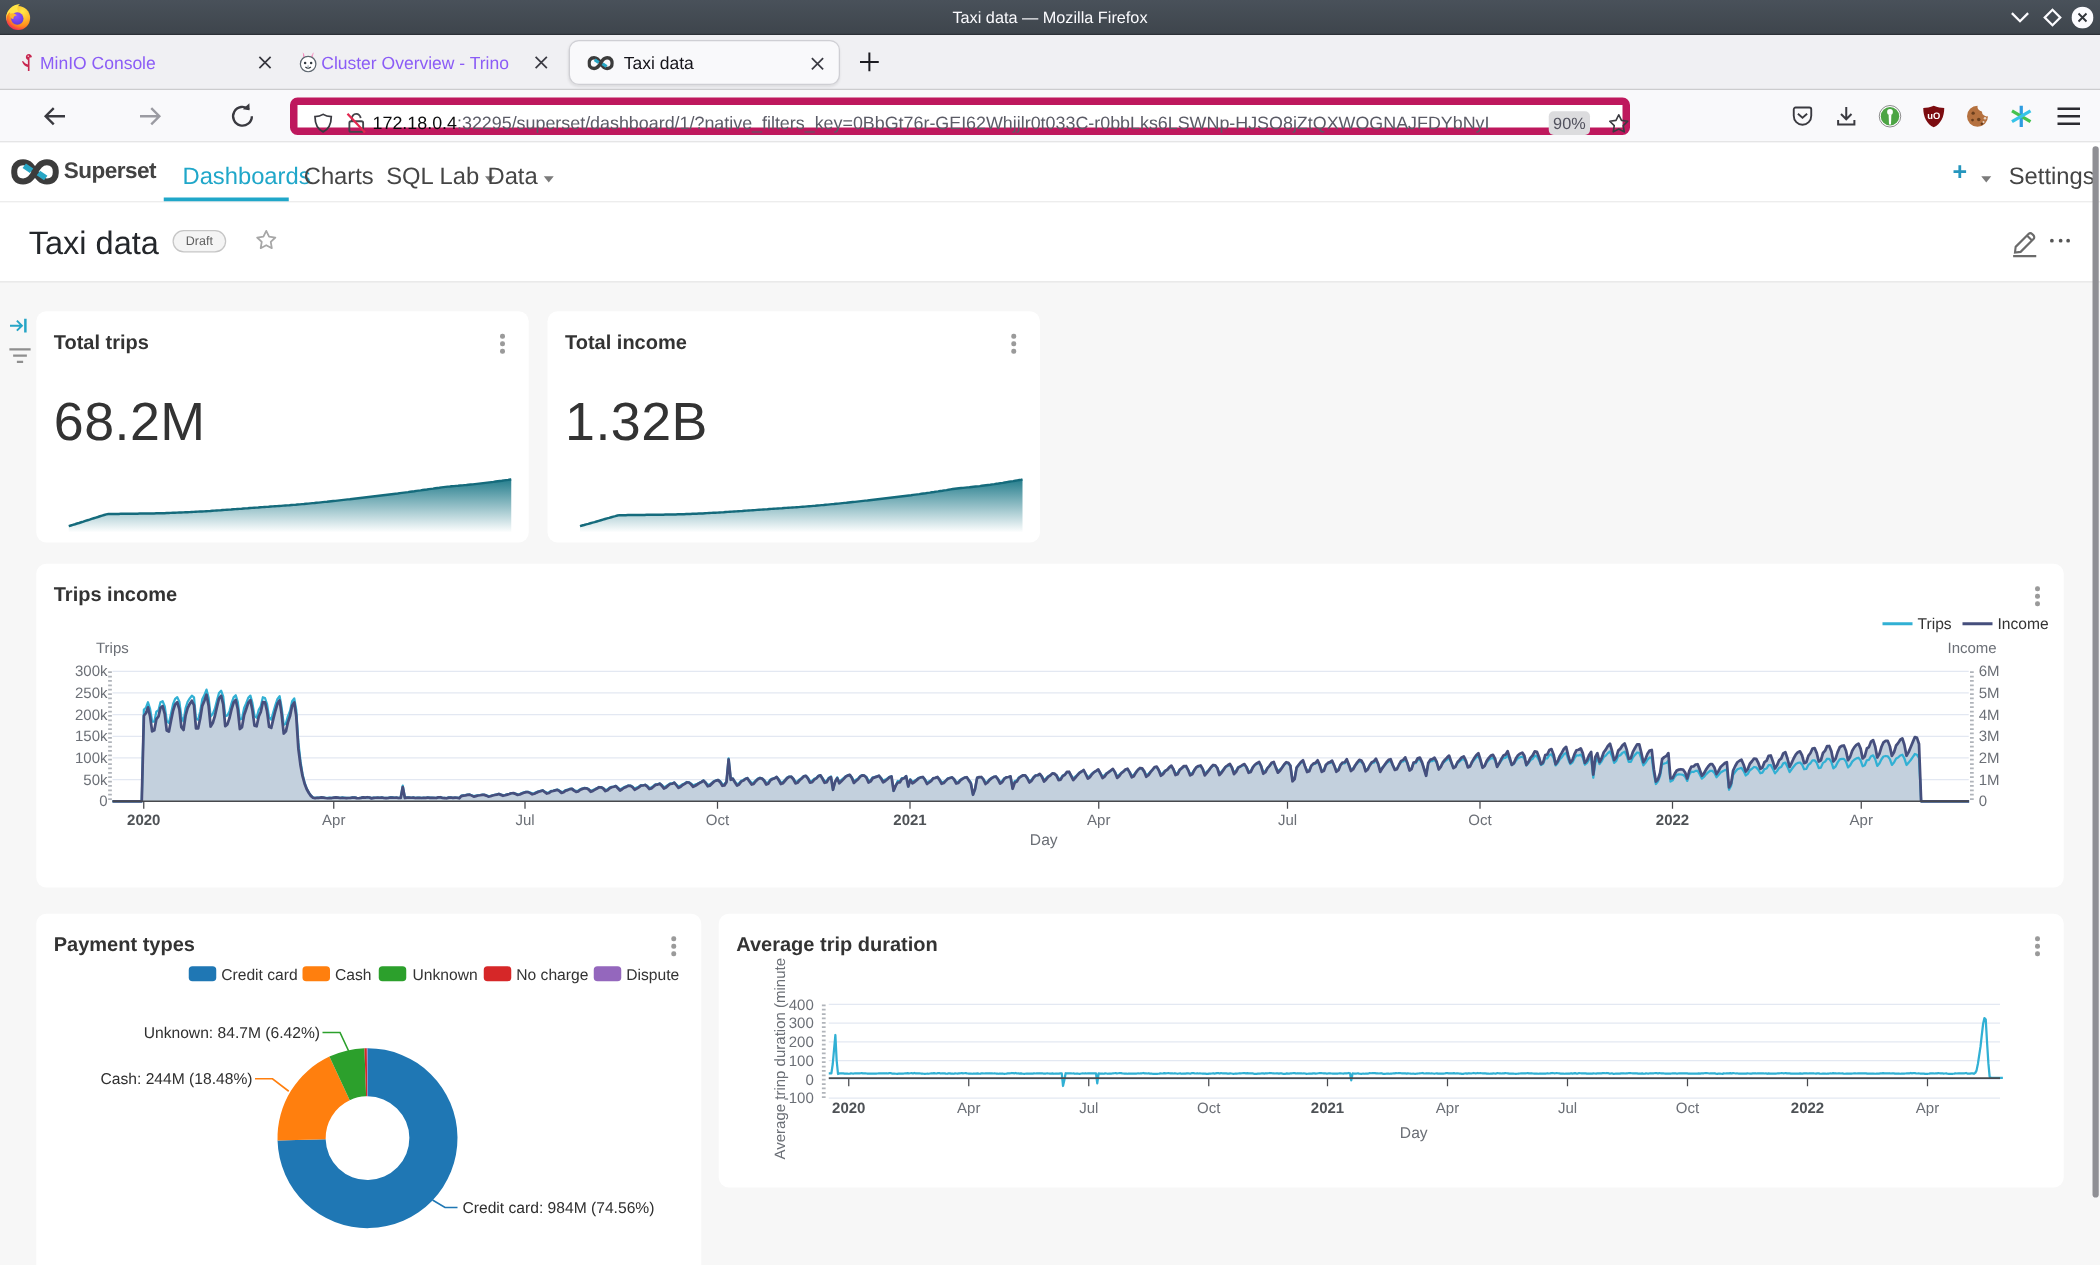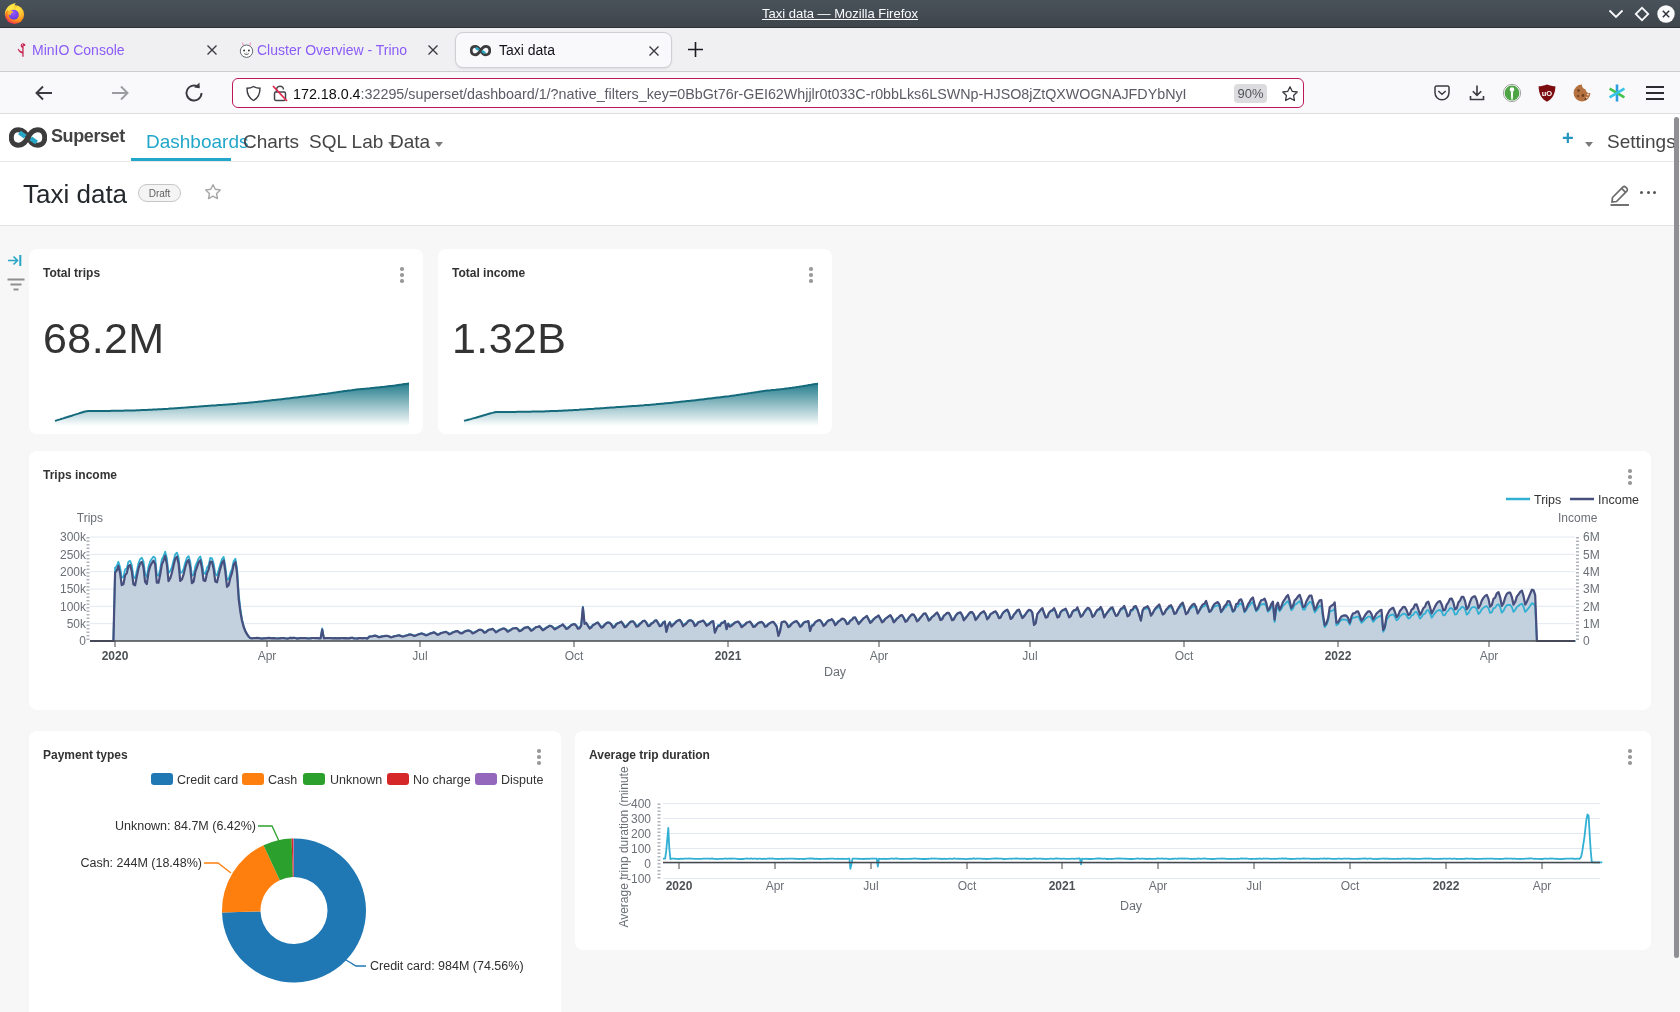--- a/index.html
+++ b/index.html
@@ -5,35 +5,35 @@
 <style>
 * { margin:0; padding:0; box-sizing:border-box; }
 html,body { width:1680px; height:1012px; overflow:hidden; }
 body { font-family:"Liberation Sans", sans-serif; position:relative; background:#f7f7f7; }
 .abs { position:absolute; }
 
 
 #titlebar { position:absolute; left:0; top:0; width:1680px; height:28px;
   background:linear-gradient(#49515a,#3e454c); border-bottom:1px solid rgba(10,12,14,0.45); }
 #titlebar .wtitle { position:absolute; left:0; right:0; top:6px; text-align:center;
-  color:#fbfbfe; font-size:13px;text-decoration:underline; }
+  color:#fbfbfe; font-size:13px; }
 #tabbar { position:absolute; left:0; top:28px; width:1680px; height:44px;
   background:#f0f0f3; border-bottom:1px solid #ccccce; }
 .tab { position:absolute; top:5px; height:34px; color:#8b5cf6; font-size:14px; }
 .tab .tlabel { position:absolute; top:9px; white-space:nowrap; }
 .tabx { position:absolute; top:8px; width:18px; height:18px; color:#3a3a42; }
 .tabx svg { display:block; margin:3px; }
 #activetab { position:absolute; left:455px; top:4px; width:217px; height:36px;
   background:#f9f9fb; border:1px solid #cfcfd4; border-radius:8px;
   box-shadow:0 1px 2px rgba(0,0,0,.08); }
 #toolbar { position:absolute; left:0; top:72px; width:1680px; height:42px;
   background:#f9f9fb; border-bottom:1px solid #dededf; }
 .navbtn { position:absolute; top:7px; width:28px; height:28px; }
 #urlbox { position:absolute; left:232px; top:6px; width:1072px; height:30px;
-  background:#ffffff; border:1px solid #be185d; border-radius:6px; }
+  background:#ffffff; border:6px solid #be185d; border-radius:6px; }
 #urltext { position:absolute; left:60px; top:7px; font-size:14.3px; color:#5b5b66;
   white-space:nowrap; letter-spacing:0; }
 #urltext b { color:#0c0c0d; font-weight:normal; }
 #zoombadge { position:absolute; left:1001px; top:5px; width:33px; height:19px;
   background:#dcdcde; border-radius:4px; color:#52525e; font-size:13px;
   text-align:center; line-height:19px; }
 .tbicon { position:absolute; top:11px; }
 
 
 #navbar { position:absolute; left:0; top:114px; width:1680px; height:48px;
@@ -54,21 +54,21 @@
 #dashtitle { position:absolute; left:23px; top:19px; font-size:26px; color:#24272b;
   font-weight:400; line-height:1; letter-spacing:0; }
 #draftpill { position:absolute; left:138px; top:22px; width:43px; height:18px;
   border:1px solid #c6c6c6; border-radius:9px; background:#f4f4f4; color:#5f5f5f;
   font-size:10px; text-align:center; line-height:17px; }
 
 
 #content { position:absolute; left:0; top:227px; width:1680px; height:785px;
   background:#f7f7f7; }
 .card { position:absolute; background:#fff; border-radius:8px; }
-.cardtitle { position:absolute; left:14px; top:17px; font-size:12px; font-weight:bold;
+.cardtitle { position:absolute; left:14px; top:17px; font-size:16px; font-weight:bold;
   color:#333; }
 .kebabv { position:absolute; width:4px; height:16px; }
 .kebabv i { position:absolute; left:0; width:3.5px; height:3.5px; border-radius:50%;
   background:#9a9a9a; }
 .bignum { position:absolute; left:14px; top:68px; font-size:43px; color:#333; letter-spacing:0.4px; line-height:1; }
 
 
 #filtericons { position:absolute; left:6px; top:25px; width:20px; height:45px; }
 
 

